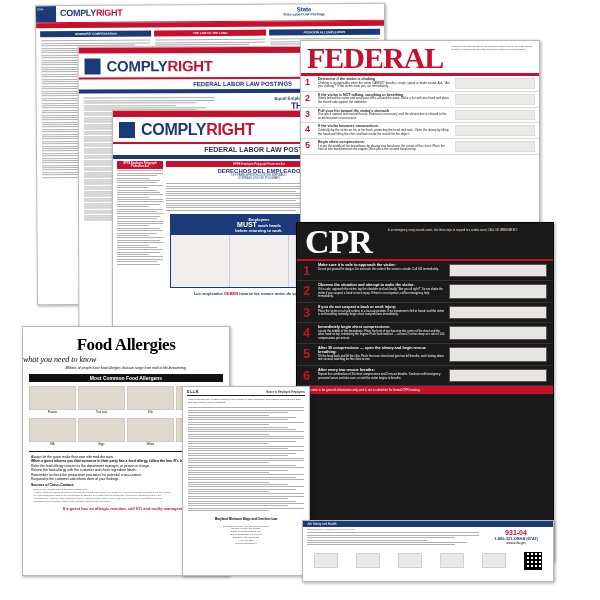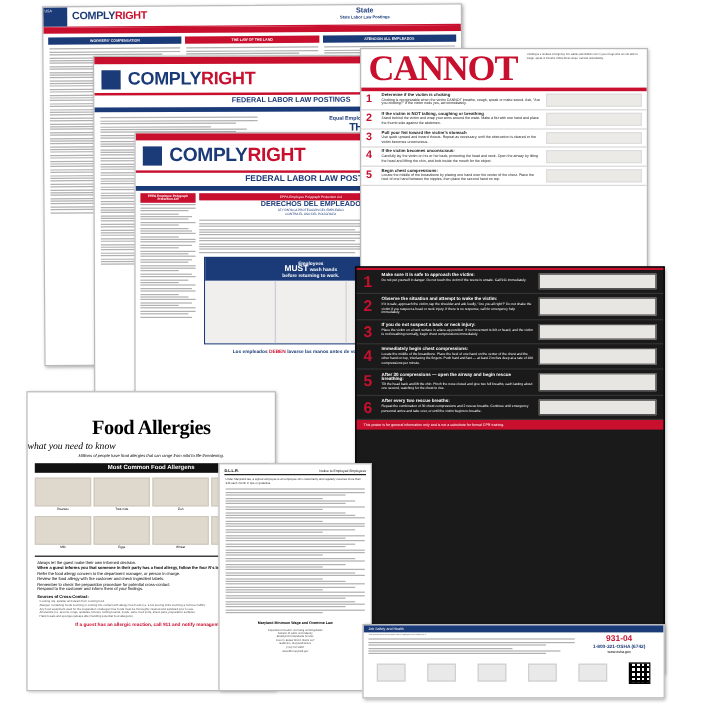--- a/index.html
+++ b/index.html
@@ -58,21 +58,21 @@
   .cpr-lead{color:#ffd9d9;font-size:2.6px;line-height:3.2px;padding:0 8px 3px;}
   .cpr-row{display:flex;gap:4px;padding:3px 6px;border-bottom:1px solid #333;}
   .cpr-num{color:#c8102e;font-weight:bold;font-size:13px;line-height:13px;width:11px;flex:0 0 11px;}
   .cpr-txt{flex:1;color:#fff;font-size:2.8px;line-height:3.4px;}
   .cpr-txt b{display:block;font-size:3.8px;margin-bottom:1px;}
   .cpr-img{width:96px;flex:0 0 96px;background:#e8e6e2;border:1px solid #555;}
   .cpr-foot{background:#c8102e;color:#fff;font-size:3px;padding:2px 6px;}
 
   
   #pfood{left:22px;top:326px;width:208px;height:250px;}
-  .fa-title{font-family:"Liberation Serif",serif;font-weight:bold;font-size:17px;text-align:center;padding-top:20px;letter-spacing:-.4px;}
+  .fa-title{font-family:"Liberation Serif",serif;font-weight:bold;font-size:17px;text-align:center;padding-top:8px;letter-spacing:-.4px;}
   .fa-sub{font-family:"Liberation Serif",serif;font-style:italic;text-align:left;font-size:8px;}
   .fa-note{text-align:center;font-size:3.4px;font-style:italic;padding:2px 12px;line-height:4px;}
   .fa-bar{background:#111;color:#fff;text-align:center;font-size:5px;font-weight:bold;padding:1px 0;margin:2px 6px;}
   .fa-grid{display:flex;gap:2px;padding:2px 6px;}
   .fa-cell{flex:1;text-align:center;}
   .fa-img{height:22px;background:#ded8cd;border:1px solid #cfcabe;}
   .fa-cap{font-size:2.6px;padding-top:1px;}
   .fa-rule{height:1px;background:#111;margin:3px 6px;}
   .fa-li{font-size:3.4px;line-height:4.4px;padding:0 8px;}
   .fa-red{color:#c8102e;font-weight:bold;text-align:center;font-size:4px;padding:3px 8px 0;line-height:5px;}
@@ -605,21 +605,21 @@
             <i></i>
             <i></i>
         </div>
         <div style="background:#c8102e;color:#fff;font-weight:bold;font-size:7px;text-align:center;margin-top:2px;">¡LEY!</div>
       </div>
     </div>
   </div>
 
   <div class="poster" id="pchoke">
     <div style="display:flex;align-items:flex-start;">
-      <div class="choke-title">CANNOT</div>
+      <div class="choke-title">FEDERAL</div>
       <div style="flex:1;font-size:2.2px;line-height:2.8px;padding:4px 5px 0 2px;color:#333;">Choking is a medical emergency. For adults and children over 1 year of age who are not able to cough, speak or breathe, follow these steps. Call 911 immediately.</div>
     </div>
     <div class="choke-band"></div>
 
     <div class="choke-row">
       <div class="choke-num">1</div>
       <div class="choke-txt"><b>Determine if the victim is choking</b><span>Choking is recognizable when the victim CANNOT breathe, cough, speak or make sound. Ask, "Are you choking?" If the victim nods yes, act immediately.</span></div>
       <div class="choke-img"></div>
     </div>
     <div class="choke-row">
@@ -638,20 +638,24 @@
       <div class="choke-img"></div>
     </div>
     <div class="choke-row">
       <div class="choke-num">5</div>
       <div class="choke-txt"><b>Begin chest compressions:</b><span>Locate the middle of the breastbone by placing one hand over the center of the chest. Place the heel of one hand between the nipples, then place the second hand on top.</span></div>
       <div class="choke-img"></div>
     </div>
   </div>
 
   <div class="poster" id="pcpr">
+    <div style="display:flex;align-items:flex-start;">
+      <div class="cpr-title">CPR</div>
+      <div class="cpr-lead" style="flex:1;padding-top:6px;">In an emergency, every second counts. Use these steps to respond to a cardiac arrest. CALL 911 IMMEDIATELY.</div>
+    </div>
     <div style="height:2px;background:#c8102e;"></div>
 
     <div class="cpr-row">
       <div class="cpr-num">1</div>
       <div class="cpr-txt"><b>Make sure it is safe to approach the victim:</b><span>Do not put yourself in danger. Do not touch the victim if the scene is unsafe. Call 911 immediately.</span></div>
       <div class="cpr-img"></div>
     </div>
     <div class="cpr-row">
       <div class="cpr-num">2</div>
       <div class="cpr-txt"><b>Observe the situation and attempt to wake the victim:</b><span>If it is safe, approach the victim, tap the shoulder and ask loudly, "Are you all right?" Do not shake the victim if you suspect a head or neck injury. If there is no response, call for emergency help immediately.</span></div>

